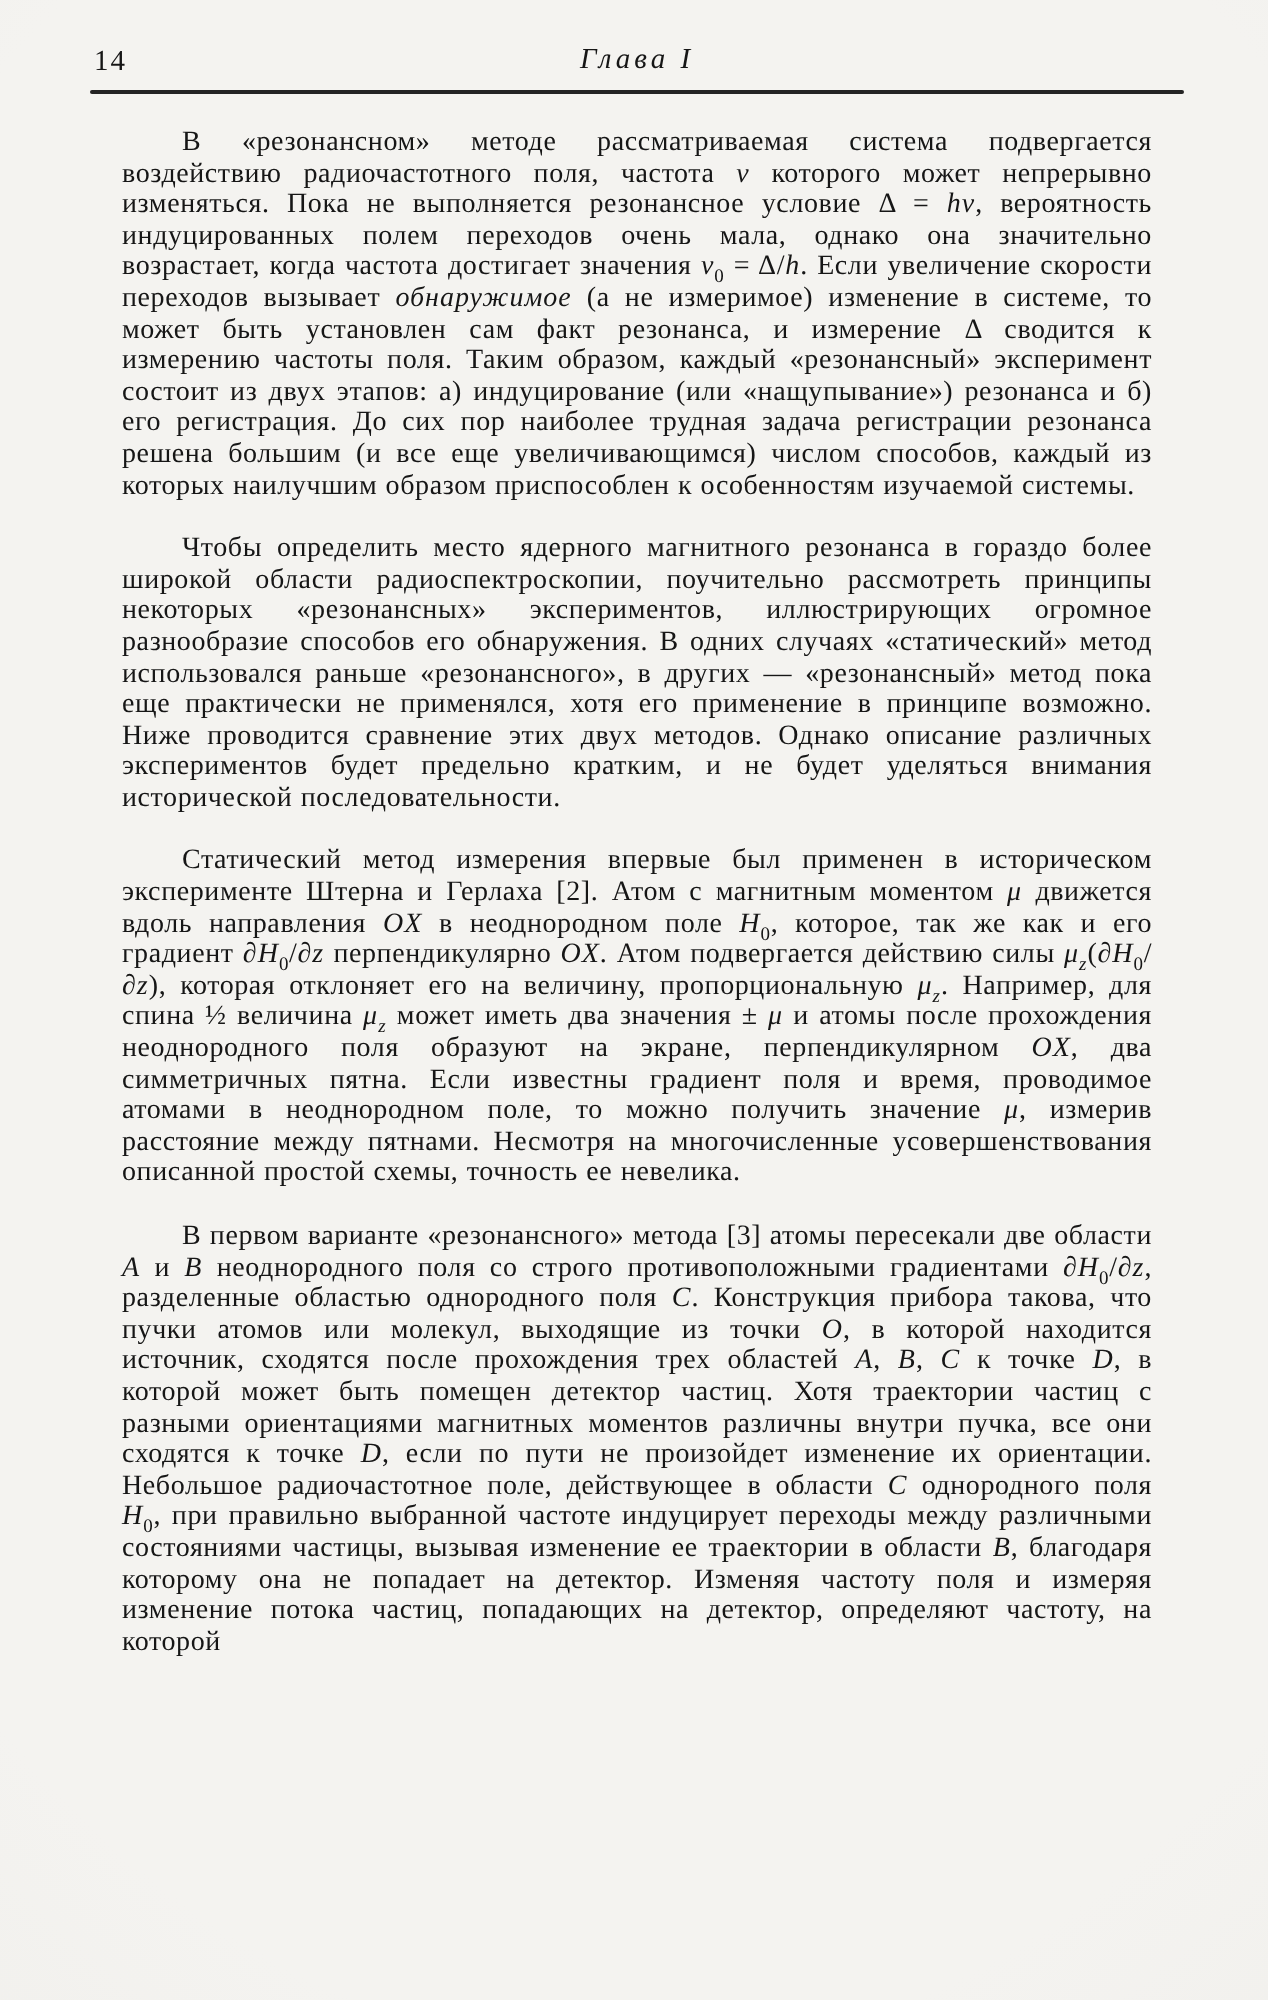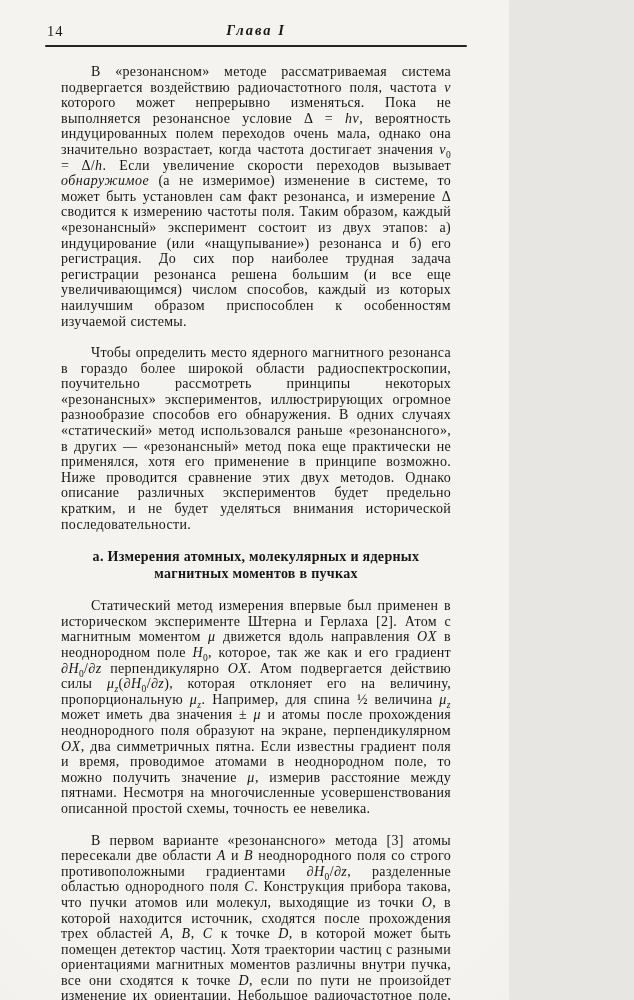--- a/index.html
+++ b/index.html
@@ -2,39 +2,39 @@
 <html lang="ru"><head>
 <meta charset="utf-8">
 <style>
   html, body { margin: 0; padding: 0; }
   body {
     width: 634px; height: 1000px;
     background: #e7e6e2;
     overflow: hidden;
   }
   .page {
-    width: 509px; height: 1000px;
+    width: 634px; height: 1000px;
     box-sizing: border-box;
     padding: 22px 42px 0 45px;
     background: radial-gradient(ellipse 130% 105% at 50% 45%,
                 #f4f3f0 55%, #eeede9 85%, #e8e7e3 100%);
     font-family: "Liberation Serif", "DejaVu Serif", serif;
     color: #161616;
   }
   .running-head {
     position: relative;
     height: 20px;
   }
   .pageno {
     position: absolute; left: 2px; top: 1px;
     font-size: 14.5px; letter-spacing: 1px;
   }
   .chapter {
     display: block; text-align: center;
-    font-style: italic; font-size: 14.5px; letter-spacing: 2px; font-weight: bold;
+    font-style: italic; font-size: 14.5px; letter-spacing: 2px;
   }
   .rule {
     height: 2px; background: #242424;
     margin: 3px 0 17px 0;
     border-radius: 1px;
   }
   .para {
     margin: 16px;
     font-size: 14px;
     line-height: 15.6px;
@@ -60,17 +60,16 @@
 <div class="page">
   <header class="running-head">
     <span class="pageno">14</span>
     <span class="chapter">Глава I</span>
   </header>
   <div class="rule"></div>
 
   <p class="para">В «резонансном» методе рассматриваемая система подвергается воздействию радиочастотного поля, частота <i>ν</i> которого может непрерывно изменяться. Пока не выполняется резонансное условие Δ = <i>hν</i>, вероятность индуцированных полем переходов очень мала, однако она значительно возрастает, когда частота достигает значения <i>ν</i><sub>0</sub> = Δ/<i>h</i>. Если увеличение скорости переходов вызывает <i>обнаружимое</i> (а не измеримое) изменение в системе, то может быть установлен сам факт резонанса, и измерение Δ сводится к измерению частоты поля. Таким образом, каждый «резонансный» эксперимент состоит из двух этапов: а) индуцирование (или «нащупывание») резонанса и б) его регистрация. До сих пор наиболее трудная задача регистрации резонанса решена большим (и все еще увеличивающимся) числом способов, каждый из которых наилучшим образом приспособлен к особенностям изучаемой системы.</p>
   <p class="para">Чтобы определить место ядерного магнитного резонанса в гораздо более широкой области радиоспектроскопии, поучительно рассмотреть принципы некоторых «резонансных» экспериментов, иллюстрирующих огромное разнообразие способов его обнаружения. В одних случаях «статический» метод использовался раньше «резонансного», в других — «резонансный» метод пока еще практически не применялся, хотя его применение в принципе возможно. Ниже проводится сравнение этих двух методов. Однако описание различных экспериментов будет предельно кратким, и не будет уделяться внимания исторической последовательности.</p>
 
-  <h2 class="section-heading">а. Измерения атомных, молекулярных и ядерных магнитных моментов в пучках</h2>
 
   <p class="para">Статический метод измерения впервые был применен в историческом эксперименте Штерна и Герлаха [2]. Атом с магнитным моментом <i>μ</i> движется вдоль направления <i>OX</i> в неоднородном поле <i>H</i><sub>0</sub>, которое, так же как и его градиент <i>∂H</i><sub>0</sub>/<i>∂z</i> перпендикулярно <i>OX</i>. Атом подвергается действию силы <i>μ<sub>z</sub></i>(<i>∂H</i><sub>0</sub>/<i>∂z</i>), которая отклоняет его на величину, пропорциональную <i>μ<sub>z</sub></i>. Например, для спина ½ величина <i>μ<sub>z</sub></i> может иметь два значения ± <i>μ</i> и атомы после прохождения неоднородного поля образуют на экране, перпендикулярном <i>OX</i>, два симметричных пятна. Если известны градиент поля и время, проводимое атомами в неоднородном поле, то можно получить значение <i>μ</i>, измерив расстояние между пятнами. Несмотря на многочисленные усовершенствования описанной простой схемы, точность ее невелика.</p>
   <p class="para">В первом варианте «резонансного» метода [3] атомы пересекали две области <i>A</i> и <i>B</i> неоднородного поля со строго противоположными градиентами <i>∂H</i><sub>0</sub>/<i>∂z</i>, разделенные областью однородного поля <i>C</i>. Конструкция прибора такова, что пучки атомов или молекул, выходящие из точки <i>O</i>, в которой находится источник, сходятся после прохождения трех областей <i>A</i>, <i>B</i>, <i>C</i> к точке <i>D</i>, в которой может быть помещен детектор частиц. Хотя траектории частиц с разными ориентациями магнитных моментов различны внутри пучка, все они сходятся к точке <i>D</i>, если по пути не произойдет изменение их ориентации. Небольшое радиочастотное поле, действующее в области <i>C</i> однородного поля <i>H</i><sub>0</sub>, при правильно выбранной частоте индуцирует переходы между различными состояниями частицы, вызывая изменение ее траектории в области <i>B</i>, благодаря которому она не попадает на детектор. Изменяя частоту поля и измеряя изменение потока частиц, попадающих на детектор, определяют частоту, на которой</p>
 </div>
 
 </body></html>

